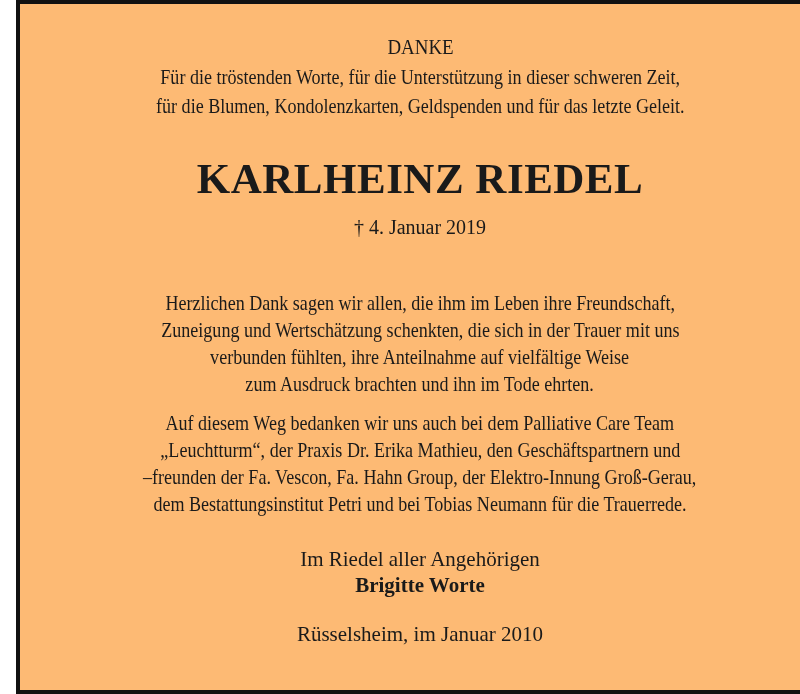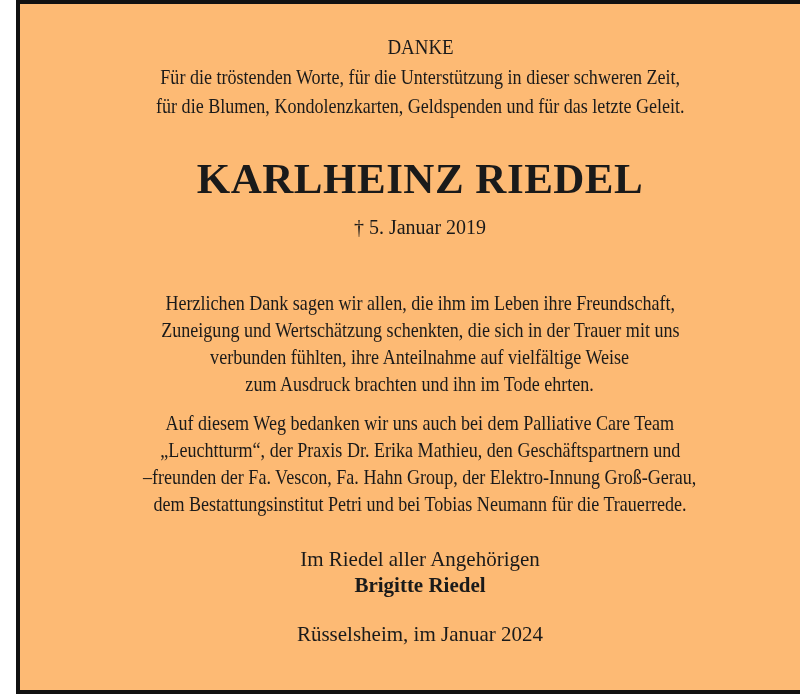--- a/index.html
+++ b/index.html
@@ -44,21 +44,21 @@
   </div>
   <div class="line s20 cond" style="top:90px;">
     <span class="inner">für die Blumen, Kondolenzkarten, Geldspenden und für das letzte Geleit.</span>
   </div>
 
   <div class="line name" style="top:150px;">
     <span class="inner">KARLHEINZ RIEDEL</span>
   </div>
 
   <div class="line date" style="top:212px;">
-    <span class="inner">† 5. Januar 2019</span>
+    <span class="inner">† 4. Januar 2019</span>
   </div>
 
   <div class="line s20 cond" style="top:287px;">
     <span class="inner">Herzlichen Dank sagen wir allen, die ihm im Leben ihre Freundschaft,</span>
   </div>
   <div class="line s20 cond" style="top:314px;">
     <span class="inner">Zuneigung und Wertschätzung schenkten, die sich in der Trauer mit uns</span>
   </div>
   <div class="line s20 cond" style="top:341px;">
     <span class="inner">verbunden fühlten, ihre Anteilnahme auf vielfältige Weise</span>
@@ -77,20 +77,20 @@
     <span class="inner">–freunden der Fa. Vescon, Fa. Hahn Group, der Elektro-Innung Groß-Gerau,</span>
   </div>
   <div class="line s20 cond" style="top:488px;">
     <span class="inner">dem Bestattungsinstitut Petri und bei Tobias Neumann für die Trauerrede.</span>
   </div>
 
   <div class="line sig" style="top:543px;">
     <span class="inner">Im Riedel aller Angehörigen</span>
   </div>
   <div class="line sigbold" style="top:569px;">
-    <span class="inner">Brigitte Riedel</span>
+    <span class="inner">Brigitte Worte</span>
   </div>
 
   <div class="line sig" style="top:618px;">
-    <span class="inner">Rüsselsheim, im Januar 2024</span>
+    <span class="inner">Rüsselsheim, im Januar 2010</span>
   </div>
 
 </div>
 
 </body></html>

